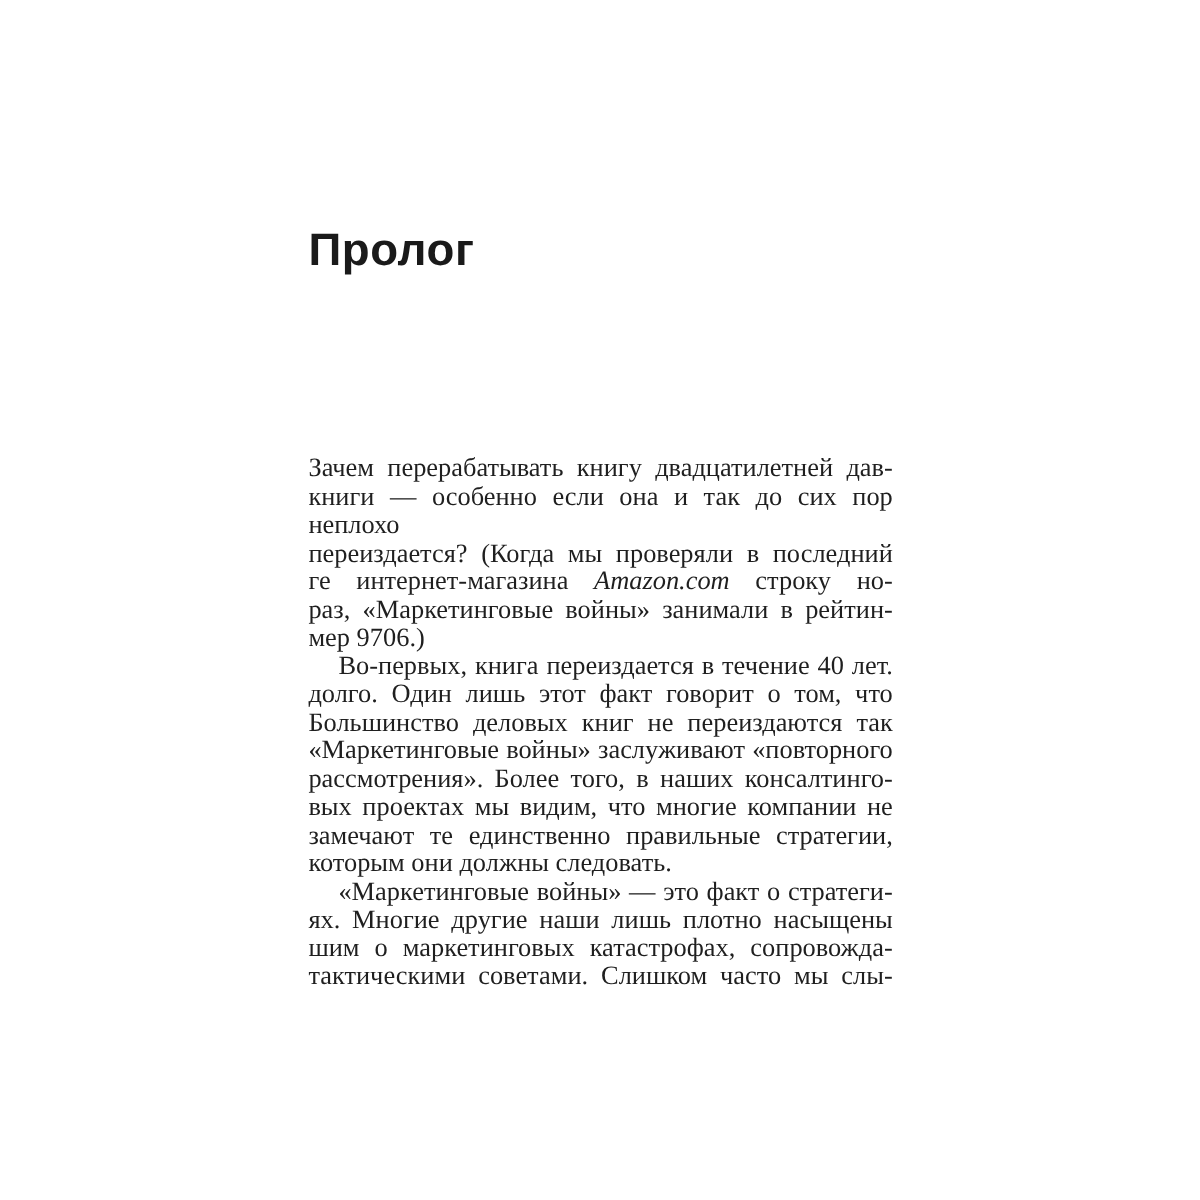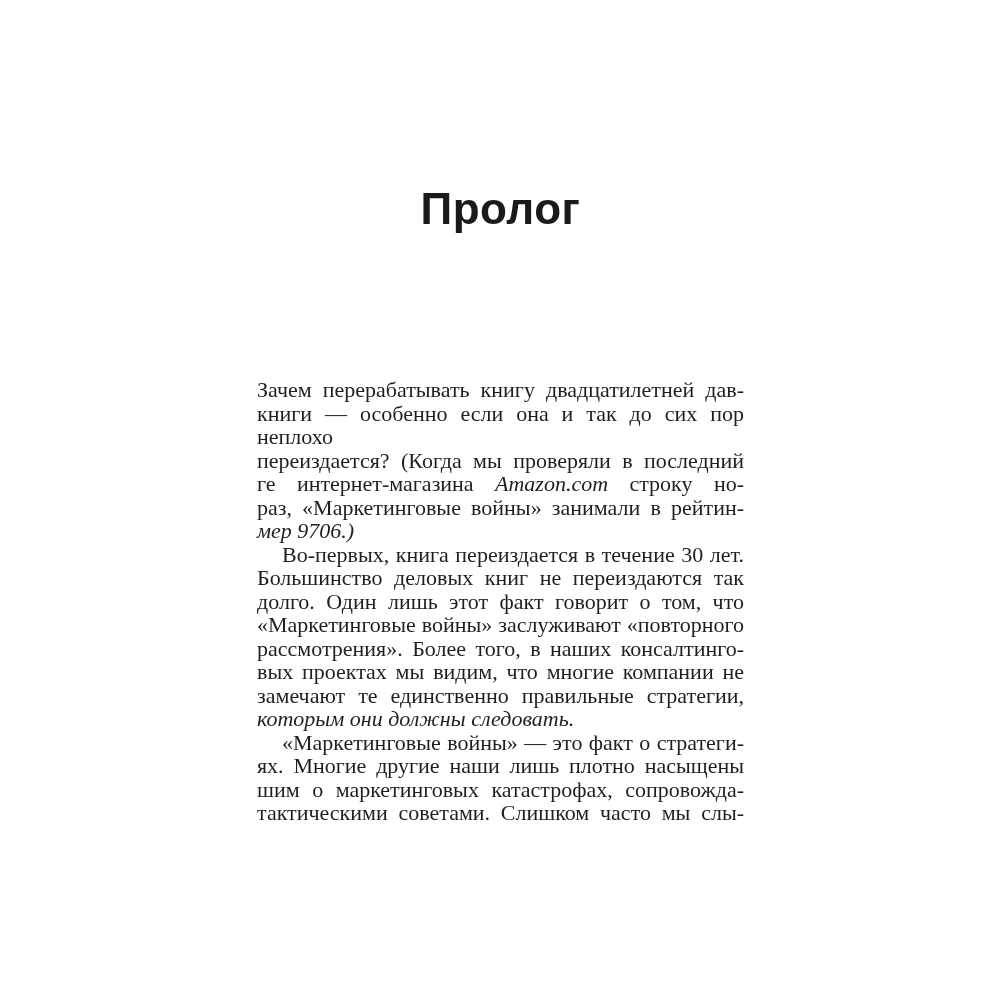--- a/index.html
+++ b/index.html
@@ -18,24 +18,23 @@
     position: absolute;
     inset: 0;
     background: #ffffff;
   }
   .heading {
     position: absolute;
     top: 190px;
     left: 257px;
     width: 487px;
     margin: 0;
-    text-align: center;
     font-family: "Liberation Sans", sans-serif;
     font-weight: 700;
-    font-size: 44px;
+    font-size: 38px;
     line-height: 38px;
     letter-spacing: 0.5px;
     color: #1a1a1a;
   }
   .text-block {
     position: absolute;
     top: 378px;
     left: 257px;
     width: 487px;
     font-size: 22px;
@@ -49,21 +48,20 @@
   .line {
     display: block;
   }
   .just {
     text-align: justify;
     text-align-last: justify;
   }
   .last {
     text-align: center;
     text-align-last: left;
-    font-style: italic;
   }
   .indent {
     text-indent: 25px;
   }
   .italic {
     font-style: italic;
   }
 </style>
 </head>
 <body>
@@ -77,23 +75,23 @@
     <p class="para">
       <span class="line just">Зачем перерабатывать книгу двадцатилетней дав-</span>
       <span class="line just">книги — особенно если она и так до сих пор неплохо</span>
       <span class="line just">переиздается? (Когда мы проверяли в последний</span>
       <span class="line just"><span>ге интернет-магазина </span><span class="italic">Amazon.com</span><span> строку но-</span></span>
       <span class="line just">раз, «Маркетинговые войны» занимали в рейтин-</span>
       <span class="line last">мер 9706.)</span>
     </p>
 
     <p class="para">
-      <span class="line just indent">Во-первых, книга переиздается в течение 30 лет.</span>
+      <span class="line just indent">Во-первых, книга переиздается в течение 40 лет.</span>
+      <span class="line just">долго. Один лишь этот факт говорит о том, что</span>
       <span class="line just">Большинство деловых книг не переиздаются так</span>
-      <span class="line just">долго. Один лишь этот факт говорит о том, что</span>
       <span class="line just">«Маркетинговые войны» заслуживают «повторного</span>
       <span class="line just">рассмотрения». Более того, в наших консалтинго-</span>
       <span class="line just">вых проектах мы видим, что многие компании не</span>
       <span class="line just">замечают те единственно правильные стратегии,</span>
       <span class="line last">которым они должны следовать.</span>
     </p>
 
     <p class="para">
       <span class="line just indent">«Маркетинговые войны» — это факт о стратеги-</span>
       <span class="line just">ях. Многие другие наши лишь плотно насыщены</span>

